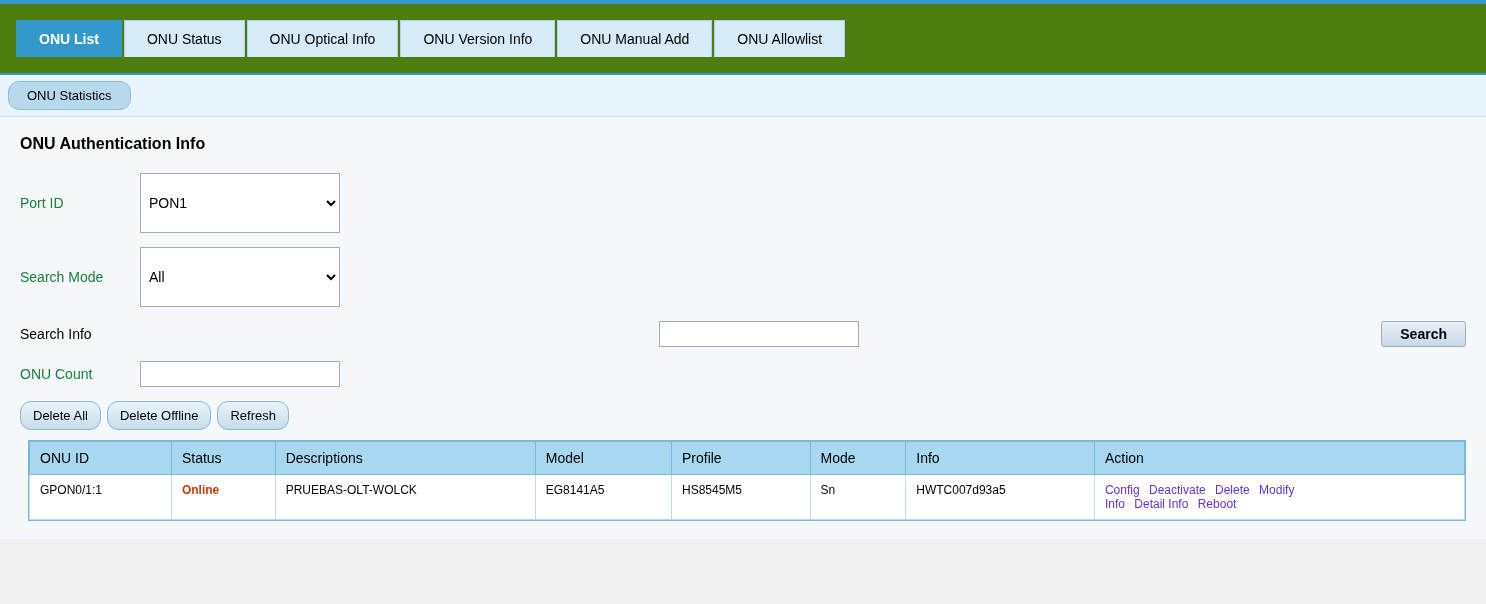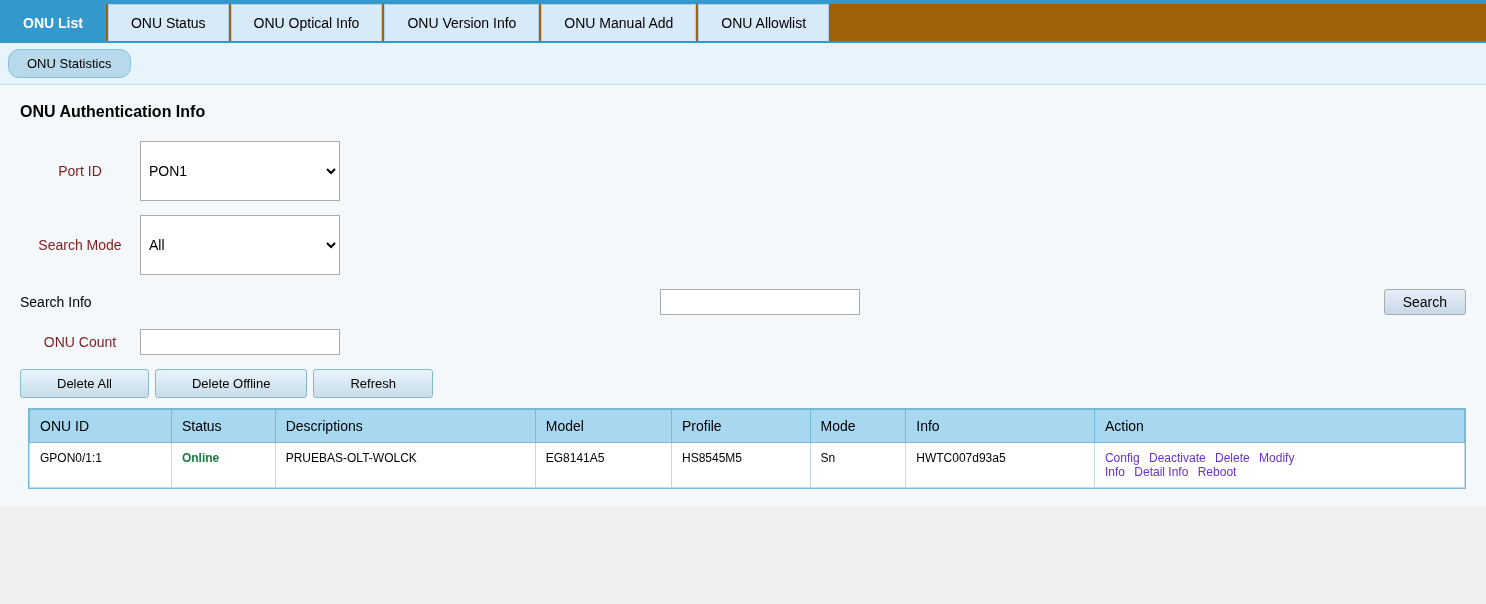--- a/index.html
+++ b/index.html
@@ -12,23 +12,23 @@
 
     
     .top-bar {
       height: 4px;
       background: #3399cc;
     }
 
     
     .tab-nav {
       display: flex;
-      background: #a16207;
+      background: #4d7c0f;
       border-bottom: 2px solid #3399cc;
-      padding: 0;
+      padding: 16px;
     }
     .tab-item {
       padding: 10px 22px;
       cursor: pointer;
       font-size: 14px;
       border: 1px solid #b0cfe8;
       border-bottom: none;
       background: #d6eaf8;
       color: #000;
       white-space: nowrap;
@@ -72,22 +72,21 @@
 
     
     .form-group {
       display: flex;
       align-items: center;
       margin-bottom: 14px;
     }
     .form-label {
       width: 120px;
       font-size: 14px;
-      color: #7f1d1d;
-      text-align: center;
+      color: #15803d;
     }
     .form-input {
       font-size: 14px;
       padding: 4px 8px;
       border: 1px solid #aaa;
       background: #fff;
     }
     select.form-input {
       width: 200px;
       padding: 20px 4px;
@@ -115,36 +114,37 @@
       background: #fff;
     }
     .search-btn {
       margin-left: 4px;
       padding: 4px 18px;
       font-size: 14px;
       background: linear-gradient(to bottom, #e8f0f8, #c8d8e8);
       border: 1px solid #aaa;
       cursor: pointer;
       border-radius: 3px;
+      font-weight: bold;
     }
 
     
     .action-buttons {
       display: flex;
       gap: 6px;
       margin-bottom: 0;
       padding-bottom: 0;
     }
     .action-btn {
-      padding: 6px 36px;
+      padding: 6px 12px;
       font-size: 13px;
       background: linear-gradient(to bottom, #e8f4fb, #c8dcea);
       border: 1px solid #88b8cc;
       cursor: pointer;
-      border-radius: 3px;
+      border-radius: 11px;
       color: #000;
     }
 
     
     .data-table {
       width: 100%;
       border-collapse: collapse;
       margin-top: 0;
     }
     .data-table th {
@@ -156,21 +156,21 @@
       font-size: 14px;
     }
     .data-table td {
       background: #fff;
       border: 1px solid #c0d8e8;
       padding: 8px 10px;
       font-size: 12px;
       vertical-align: top;
     }
     .status-online {
-      color: #15803d;
+      color: #c2410c;
       font-weight: bold;
     }
     .action-link {
       color: #6633cc;
       text-decoration: none;
       margin-right: 6px;
       cursor: pointer;
     }
     .table-wrapper {
       border: 1px solid #7ab8d8;

